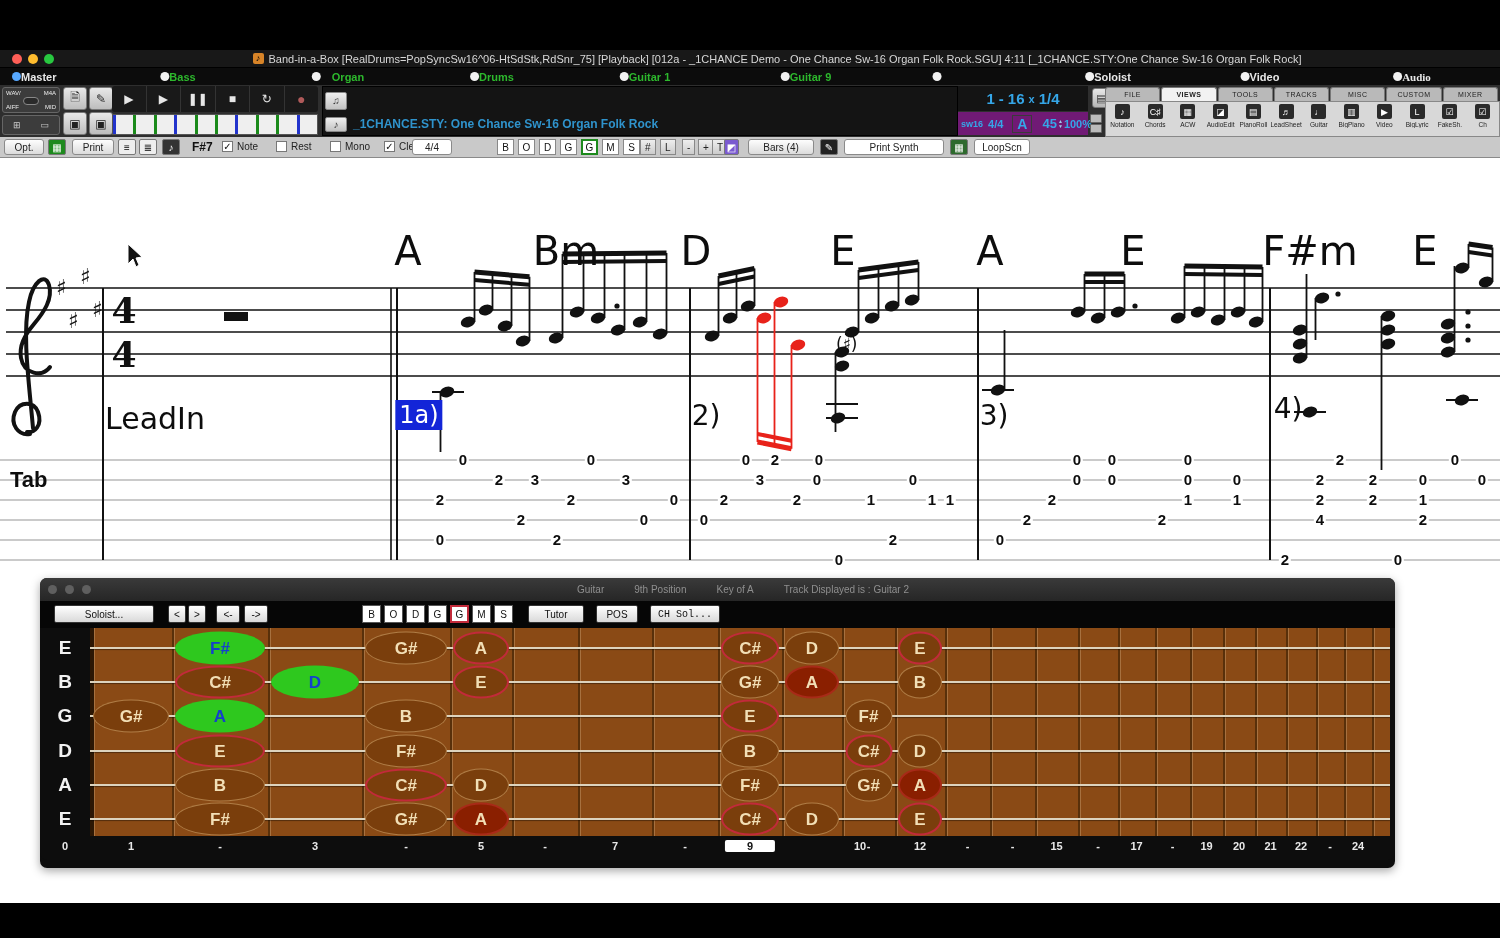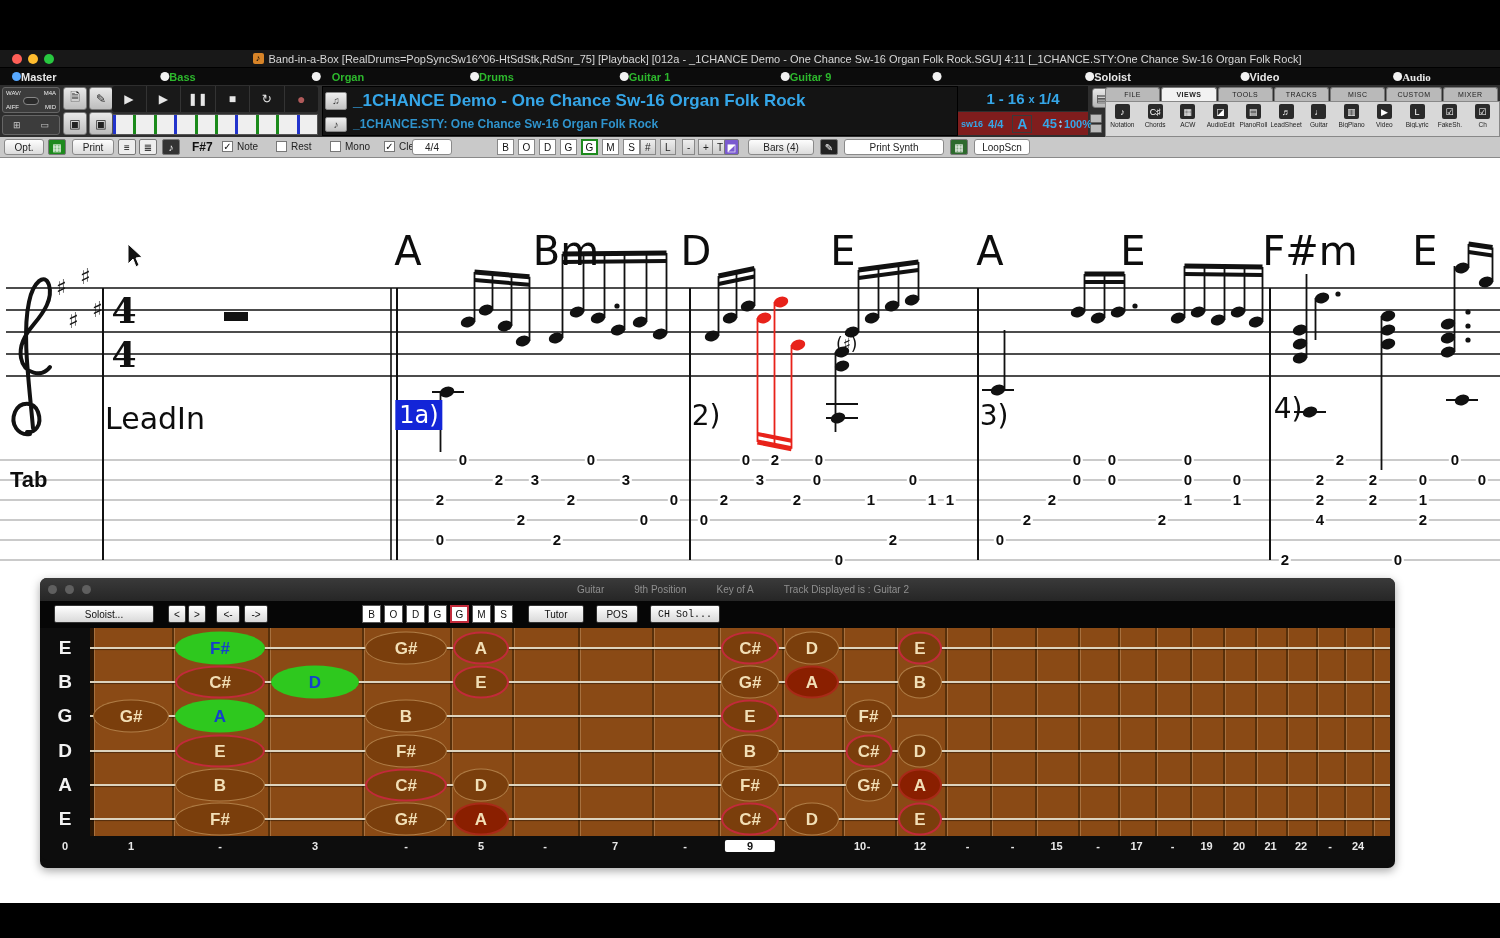--- a/index.html
+++ b/index.html
@@ -48,21 +48,21 @@
   .songrow1{position:absolute;left:2px;top:2px;width:630px;height:23px;display:flex;align-items:center;gap:6px;}
   .songrow2{position:absolute;left:2px;top:27px;width:630px;height:20px;display:flex;align-items:center;gap:6px;}
   .mini-ic{width:22px;height:18px;background:linear-gradient(#efefef,#c2c2c2);border:1px solid #888;border-radius:2px;
            font-size:10px;display:flex;align-items:center;justify-content:center;color:#333;flex:0 0 auto;}
   .songtitle{color:#35a6e8;font-size:17px;font-weight:bold;white-space:nowrap;}
   .styletitle{color:#2f93cc;font-size:12px;font-weight:bold;white-space:nowrap;}
   .looprow{position:absolute;left:958px;top:1px;width:130px;height:25px;background:#141414;color:#35a6e8;
            font-size:15px;font-weight:bold;display:flex;align-items:center;justify-content:center;gap:4px;}
   .loopbtn{position:absolute;top:3px;width:19px;height:20px;background:linear-gradient(#e8e8e8,#b5b5b5);
            border:1px solid #777;border-radius:3px;font-size:11px;display:flex;align-items:center;justify-content:center;color:#333;}
-  .paramrow{position:absolute;left:958px;top:27px;width:130px;height:23px;background:#7f1d1d;color:#35a6e8;
+  .paramrow{position:absolute;left:958px;top:27px;width:130px;height:23px;background:#701a75;color:#35a6e8;
             font-weight:bold;display:flex;align-items:center;}
   .paramrow .sp{font-size:5px;line-height:5px;color:#9ec9e8;margin:0 1px;}
   .spincol{position:absolute;right:-14px;top:2px;width:12px;height:19px;display:flex;flex-direction:column;gap:1px;}
   .spincol div{flex:1;background:#bbb;border:1px solid #666;border-radius:1px;}
   .menutabs{position:absolute;left:1105px;top:2px;width:393px;height:14px;display:flex;gap:1px;}
   .mtab{flex:1;background:#b9b9b9;border:1px solid #777;border-bottom:none;border-radius:3px 3px 0 0;
         font-size:7px;color:#222;display:flex;align-items:center;justify-content:center;letter-spacing:.5px;}
   .mtab.active{background:#f2f2f2;font-weight:bold;}
   .iconstrip{position:absolute;left:1105px;top:16px;width:395px;height:36px;background:#d8d8d8;border:1px solid #888;
              display:flex;align-items:flex-start;}
@@ -214,21 +214,20 @@
         <div class="tick-cell" style="border-left-color: rgb(26, 138, 26);"></div>
         <div class="tick-cell" style="border-left-color: rgb(34, 51, 204);"></div>
         <div class="tick-cell" style="border-left-color: rgb(26, 138, 26);"></div>
         <div class="tick-cell" style="border-left-color: rgb(26, 138, 26);"></div>
         <div class="tick-cell" style="border-left-color: rgb(34, 51, 204);"></div>
       </div>
 
     <div class="songbox">
       <div class="songrow1">
         <span class="mini-ic">♫</span>
-        <span class="songtitle">_1CHANCE Demo - One Chance Sw-16 Organ Folk Rock</span>
       </div>
       <div class="songrow2">
         <span class="mini-ic" style="height:15px">♪</span>
         <span class="styletitle">_1CHANCE.STY: One Chance Sw-16 Organ Folk Rock</span>
       </div>
     </div>
 
     <div class="looprow">
       <span>1</span>
       <span>-</span>

